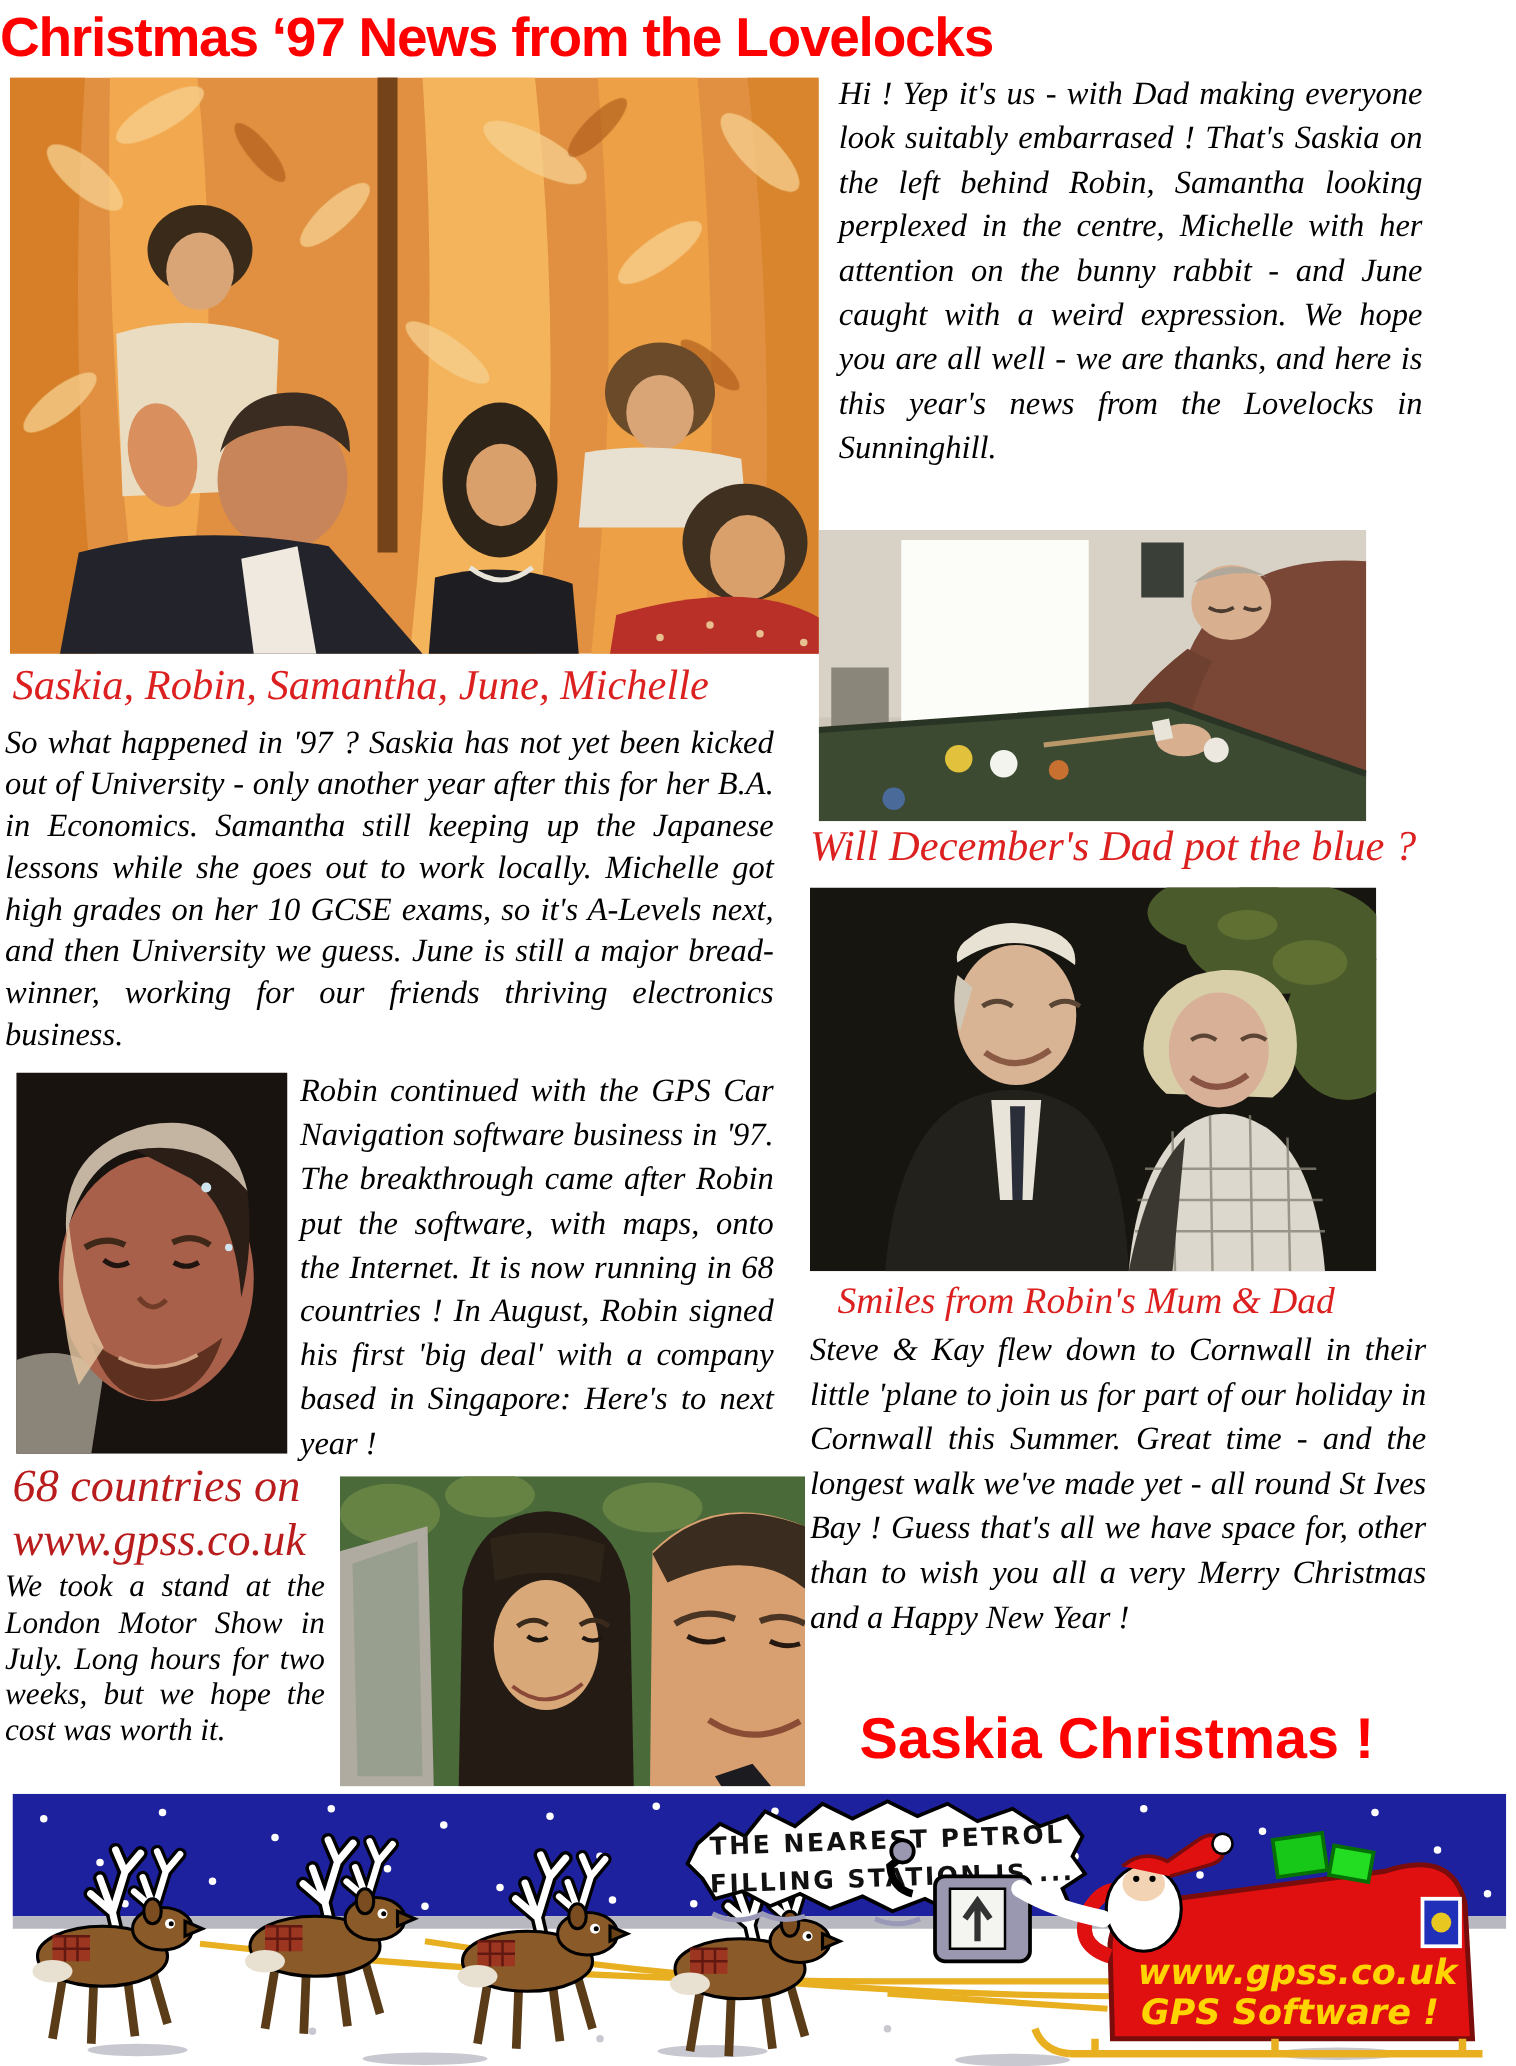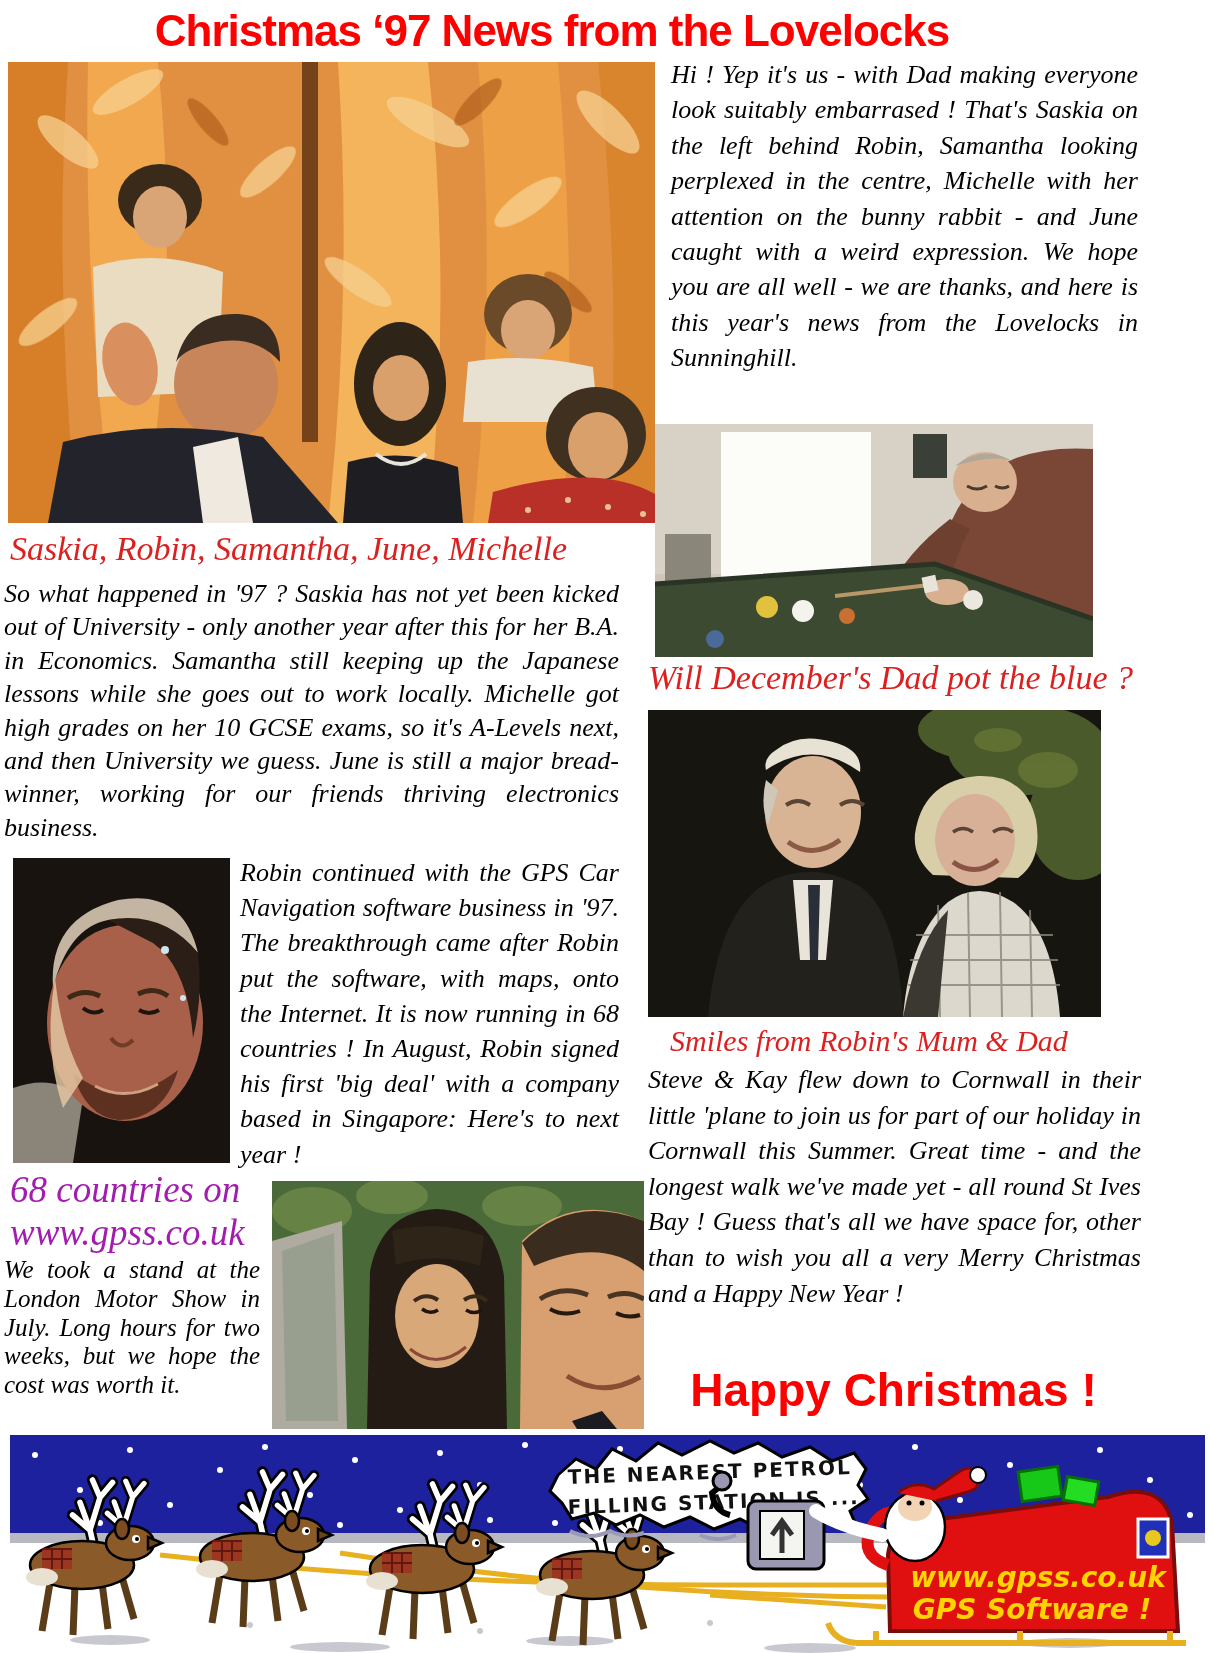--- a/index.html
+++ b/index.html
@@ -1,36 +1,36 @@
 <!DOCTYPE html>
 <html><head>
 <meta charset="utf-8">
 <style>
   html,body{margin:0;padding:0;background:#fff;}
   #page{position:relative;width:1213px;height:1653px;background:#fff;overflow:hidden;
         font-family:"Liberation Serif",serif;}
   .abs{position:absolute;}
-  .title{left:0;top:6px;width:1104px;text-align:center;color:#ff0000;
+  .title{left:0;top:6px;width:1104px;color:#ff0000;
          font-family:"Liberation Sans",sans-serif;font-weight:bold;font-size:44px;letter-spacing:-1px;}
   .body-text{font-style:italic;color:#000;text-align:justify;text-justify:inter-word;}
   .caption{font-style:italic;color:#dc2020;white-space:nowrap;}
   .photo{display:block;}
   .photo svg{display:block;width:100%;height:100%;}
   .intro{left:671px;top:57px;width:467px;font-size:26px;line-height:35.4px;}
   .family-photo{left:8px;top:62px;width:647px;height:461px;}
   .family-caption{left:10px;top:530px;font-size:34px;}
   .year-review{left:4px;top:577px;width:615px;font-size:26px;line-height:33.4px;}
   .pool-photo{left:655px;top:424px;width:438px;height:233px;}
   .pool-caption{left:648px;top:659px;font-size:34px;}
   .parents-photo{left:648px;top:710px;width:453px;height:307px;}
   .parents-caption{left:670px;top:1024px;font-size:30px;}
   .cornwall{left:648px;top:1062px;width:493px;font-size:26px;line-height:35.6px;}
   .robin-photo{left:13px;top:858px;width:217px;height:305px;}
   .gps-text{left:240px;top:855px;width:379px;font-size:26px;line-height:35.2px;}
-  .countries{left:10px;top:1168px;font-size:37px;line-height:43px;color:#a21caf;font-style:italic;}
+  .countries{left:10px;top:1168px;font-size:37px;line-height:43px;color:#b91c1c;font-style:italic;}
   .motorshow{left:4px;top:1256px;width:256px;font-size:25px;line-height:28.8px;}
   .couple-photo{left:272px;top:1181px;width:372px;height:248px;}
   .closing{left:645px;top:1363px;width:497px;text-align:center;color:#ff0000;
            font-family:"Liberation Sans",sans-serif;font-weight:bold;font-size:46px;}
   .cartoon{left:10px;top:1435px;width:1195px;height:218px;}
 </style>
 </head>
 <body>
 
 <div id="page">
@@ -220,21 +220,21 @@
 
       <path d="M248,248 L250,60 Q300,10 372,40 L372,248 Z" fill="#d8a070"></path>
       <path d="M250,62 Q300,12 372,40 L372,90 Q330,55 262,85 Z" fill="#3a2c1e"></path>
       <path d="M268,118 q22,-14 48,-4 m20,2 q18,-8 36,2" stroke="#4a3424" stroke-width="5" fill="none"></path>
       <path d="M278,128 q14,8 30,2 m36,2 q12,6 24,2" stroke="#241810" stroke-width="4" fill="none"></path>
       <path d="M295,195 Q330,218 368,196" stroke="#8a4c34" stroke-width="5" fill="none"></path>
       <path d="M300,240 L330,230 L345,248 L305,248 Z" fill="#1c1c20"></path>
     </svg>
   </div>
 
-  <div class="abs closing">Happy Christmas !</div>
+  <div class="abs closing">Saskia Christmas !</div>
 
   <div class="abs photo cartoon">
     <svg viewBox="0 0 1195 218" preserveAspectRatio="none">
       <defs>
         <g id="antler">
           <path d="M0,40 L-6,14 M-6,14 L-20,2 M-6,14 L-14,-8 M-6,14 L2,-12 M2,-12 L-4,-26 M2,-12 L12,-24" stroke="#000" stroke-width="9" fill="none" stroke-linecap="round"></path>
           <path d="M0,40 L-6,14 M-6,14 L-20,2 M-6,14 L-14,-8 M-6,14 L2,-12 M2,-12 L-4,-26 M2,-12 L12,-24" stroke="#fff" stroke-width="4.5" fill="none" stroke-linecap="round"></path>
         </g>
         <g id="reindeer">
           <use href="#antler" x="86" y="38" transform="scale(1.25)"></use>

